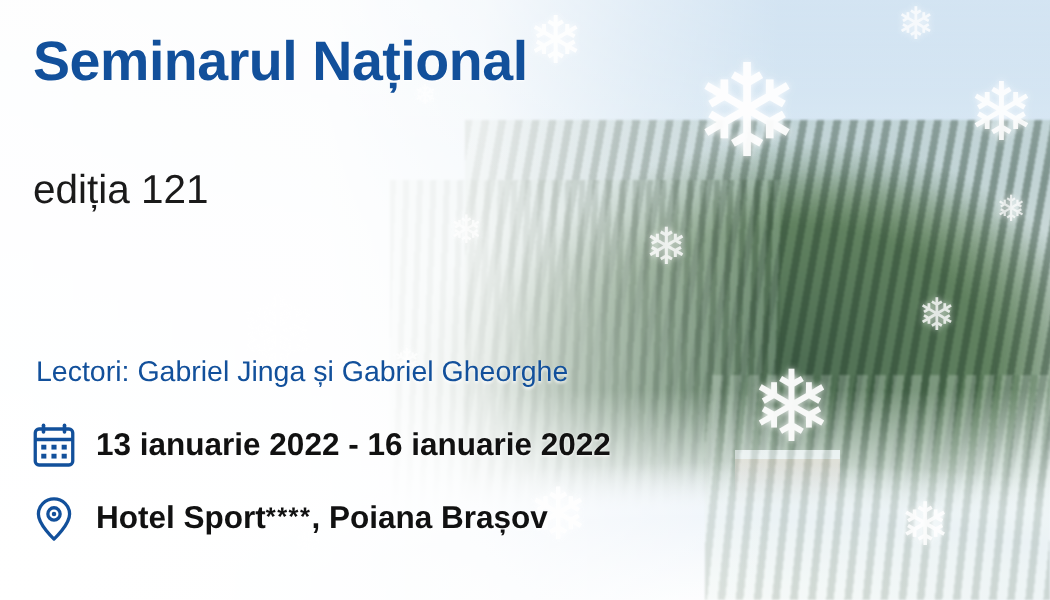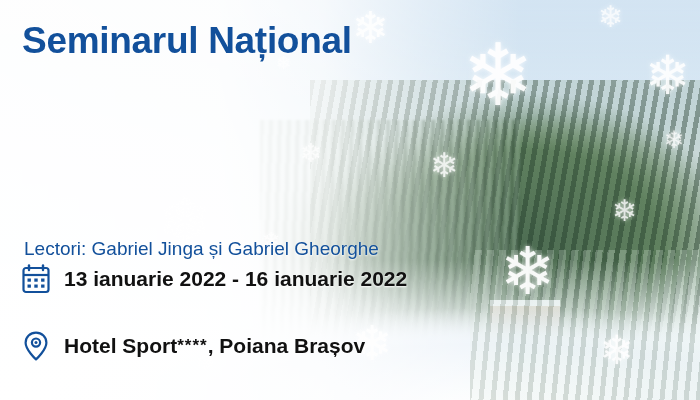--- a/index.html
+++ b/index.html
@@ -166,21 +166,21 @@
     left: 2px;
     top: 218px;
     text-shadow: 0 1px 2px rgba(255,255,255,.9);
   }
   .info-row {
     position: absolute;
     display: flex;
     align-items: center;
     gap: 14px;
   }
-  .row-date { left: 0; top: 244px; }
+  .row-date { left: 0; top: 262px; }
   .row-venue { left: 0; top: 311px; }
 
   .icon-box {
     width: 28px;
     height: 30px;
     flex: 0 0 28px;
     display: block;
   }
   .info-text {
     color: #111111;
@@ -230,20 +230,21 @@
   <div class="flake" style="left:600px; top:330px;font-size:40px; opacity:.9;">❄</div>
   <div class="flake" style="left:196px; top:352px;font-size:22px; opacity:.75;">❄</div>
   <div class="flake" style="left:664px; top:128px;font-size:24px; opacity:.8;">❄</div>
   <div class="flake" style="left:276px; top:54px; font-size:18px; opacity:.7;">❄</div>
 
   <div class="content">
     <h1 class="title">
       <span>Seminarul Național</span><br>
       <br>
     </h1>
+    <p class="edition">ediția 121</p>
 
     <p class="lecturers">Lectori: Gabriel Jinga și Gabriel Gheorghe</p>
 
     <div class="info-row row-date">
       <span class="icon-box">
         <svg width="28" height="30" viewBox="0 0 28 30" xmlns="http://www.w3.org/2000/svg">
           <rect x="1.5" y="4" width="25" height="24" rx="2.5" fill="none" stroke="#12509b" stroke-width="2.2"></rect>
           <line x1="1.5" y1="11" x2="26.5" y2="11" stroke="#12509b" stroke-width="2.2"></line>
           <line x1="7" y1="1.5" x2="7" y2="6" stroke="#12509b" stroke-width="2.4" stroke-linecap="round"></line>
           <line x1="21" y1="1.5" x2="21" y2="6" stroke="#12509b" stroke-width="2.4" stroke-linecap="round"></line>

